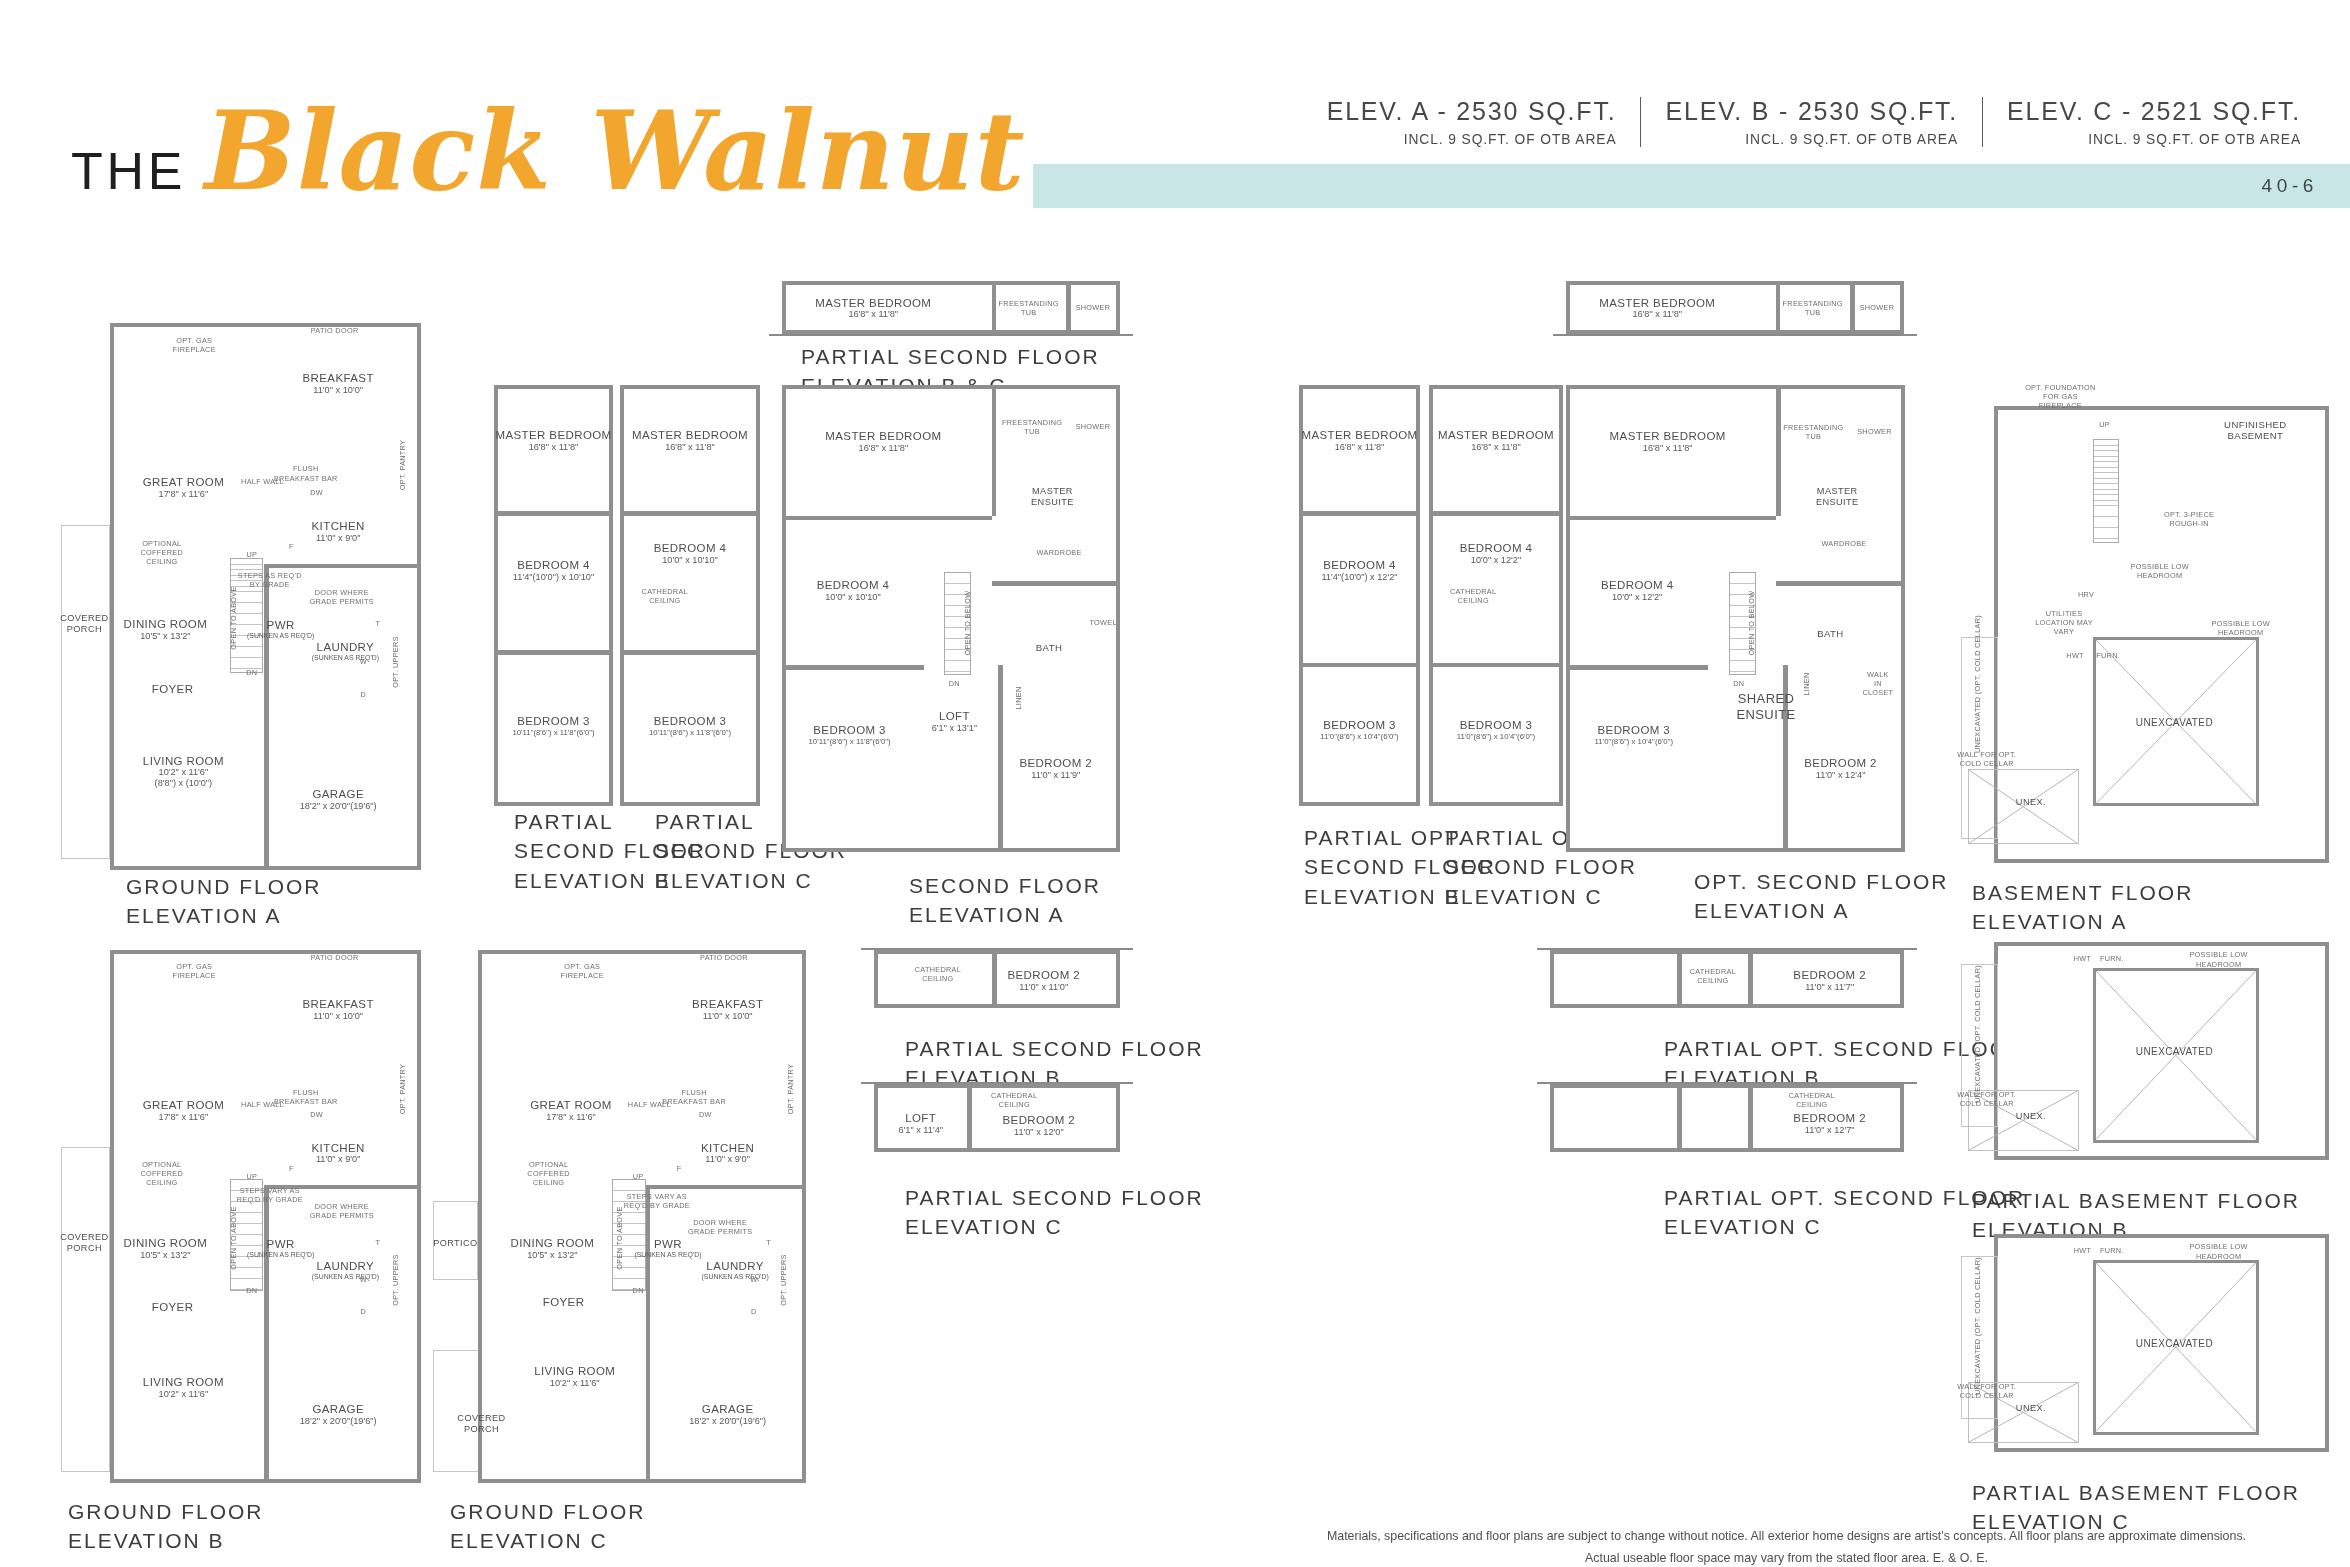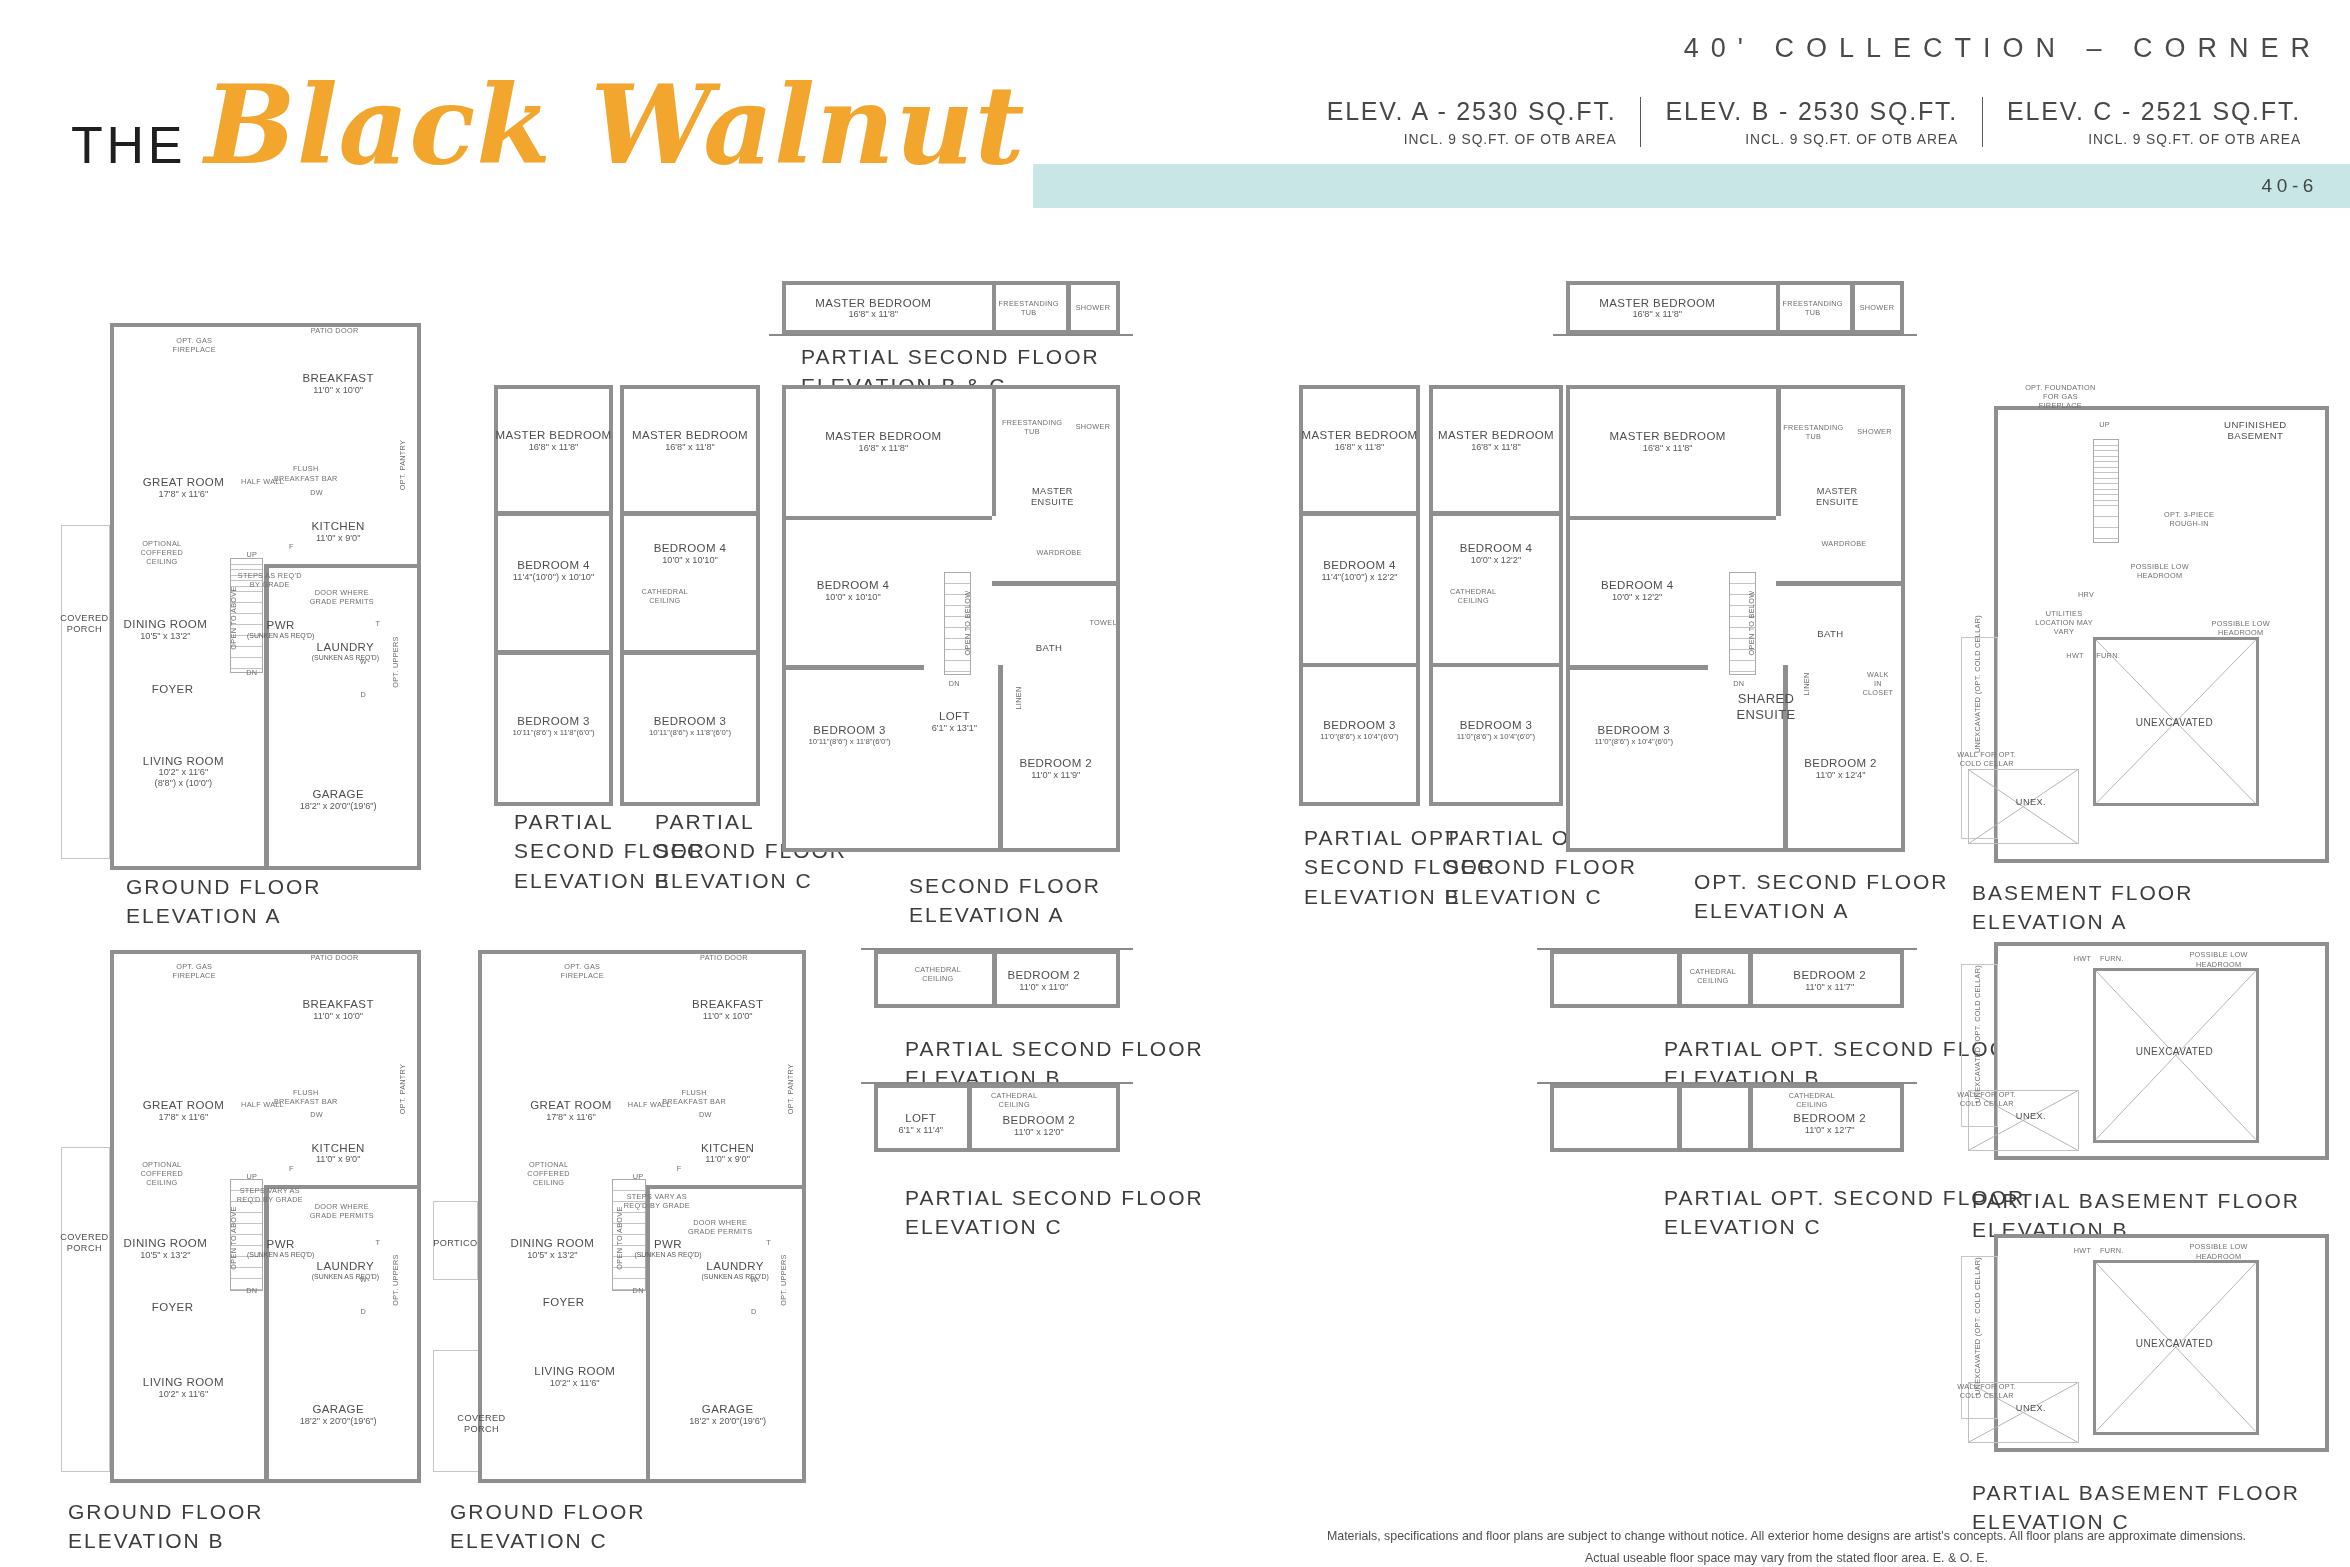--- a/index.html
+++ b/index.html
@@ -7,21 +7,21 @@
         font-family:"Liberation Sans",sans-serif;color:#4a4a4a;}
   
   .collection{position:absolute;top:33px;right:29px;font-size:27px;letter-spacing:12px;color:#4a4a4a;white-space:nowrap;}
   .elevs{position:absolute;top:97px;right:26px;display:flex;}
   .elev{padding:0 24px;text-align:center;}
   .elev+.elev{border-left:1.8px solid #5a5a5a;}
   .en{font-size:25px;letter-spacing:1.8px;color:#484848;white-space:nowrap;}
   .eo{font-size:13.8px;letter-spacing:0.9px;color:#4a4a4a;margin-top:6.4px;text-align:right;white-space:nowrap;}
   .band{position:absolute;left:1033px;right:0;top:164px;height:44px;background:#c9e6e7;display:flex;align-items:center;justify-content:flex-end;}
   .pcode{margin-right:33px;font-size:19px;letter-spacing:4.6px;color:#3f4747;}
-  .title{position:absolute;left:71px;top:62px;display:flex;align-items:baseline;white-space:nowrap;}
+  .title{position:absolute;left:71px;top:88px;display:flex;align-items:baseline;white-space:nowrap;}
   .the{font-size:52px;letter-spacing:3.7px;color:#1f1f1f;}
   .scriptname{font-family:"DejaVu Serif",serif;font-style:italic;font-weight:700;font-size:108px;color:#f3a62e;margin-left:18.4px;letter-spacing:0.9px;}
   
   .plan{position:absolute;}
   .pbox{position:absolute;border:4.6px solid #8f8f8f;background:#fff;box-sizing:border-box;}
   .porch{position:absolute;border:1.8px solid #c6c6c6;box-sizing:border-box;}
   .iv{position:absolute;width:4.6px;background:#8f8f8f;}
   .ih{position:absolute;height:4.6px;background:#8f8f8f;}
   .stairs{position:absolute;border:0.9px solid #aaa;box-sizing:border-box;
           background:repeating-linear-gradient(180deg,#fff 0,#fff 4.6px,#c4c4c4 4.6px,#c4c4c4 5.5px);}
@@ -40,21 +40,20 @@
   .n.v{transform:translate(-50%,-50%) rotate(-90deg);white-space:nowrap;max-width:none;}
   .c{position:absolute;font-size:21px;letter-spacing:2px;color:#3d3d3d;line-height:1.4;}
   .footer{position:absolute;left:1320px;width:933px;top:1526px;text-align:center;
           font-size:12.4px;color:#4f4f4f;line-height:1.75;}
 </style>
 </head>
 <body>
 
 <div class="page">
 
-  <div class="collection">40' COLLECTION – CORNER</div>
   <div class="elevs">
     <div class="elev">
       <div class="en">ELEV. A - 2530 SQ.FT.</div>
       <div class="eo">INCL. 9 SQ.FT. OF OTB AREA</div>
     </div>
     <div class="elev">
       <div class="en">ELEV. B - 2530 SQ.FT.</div>
       <div class="eo">INCL. 9 SQ.FT. OF OTB AREA</div>
     </div>
     <div class="elev">

